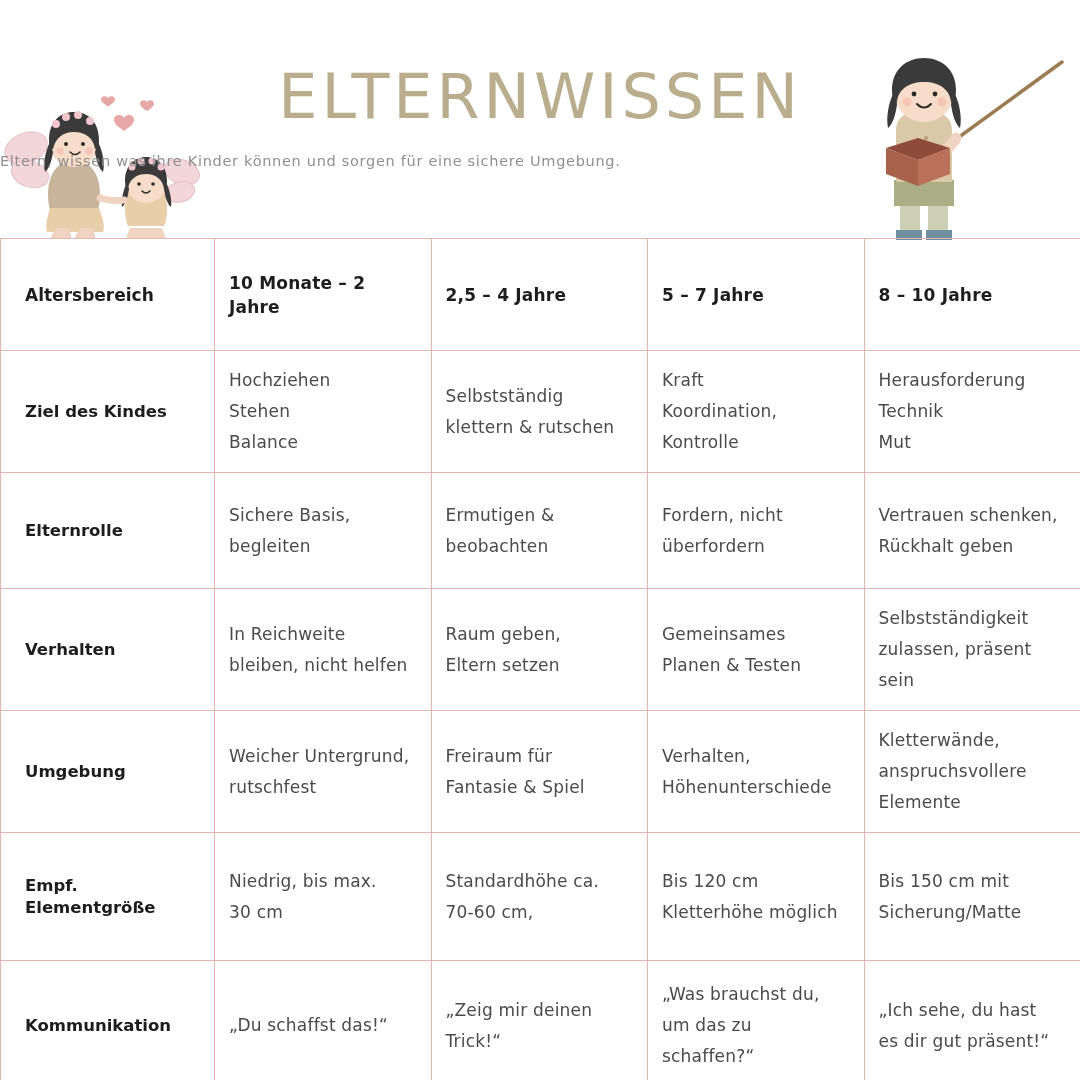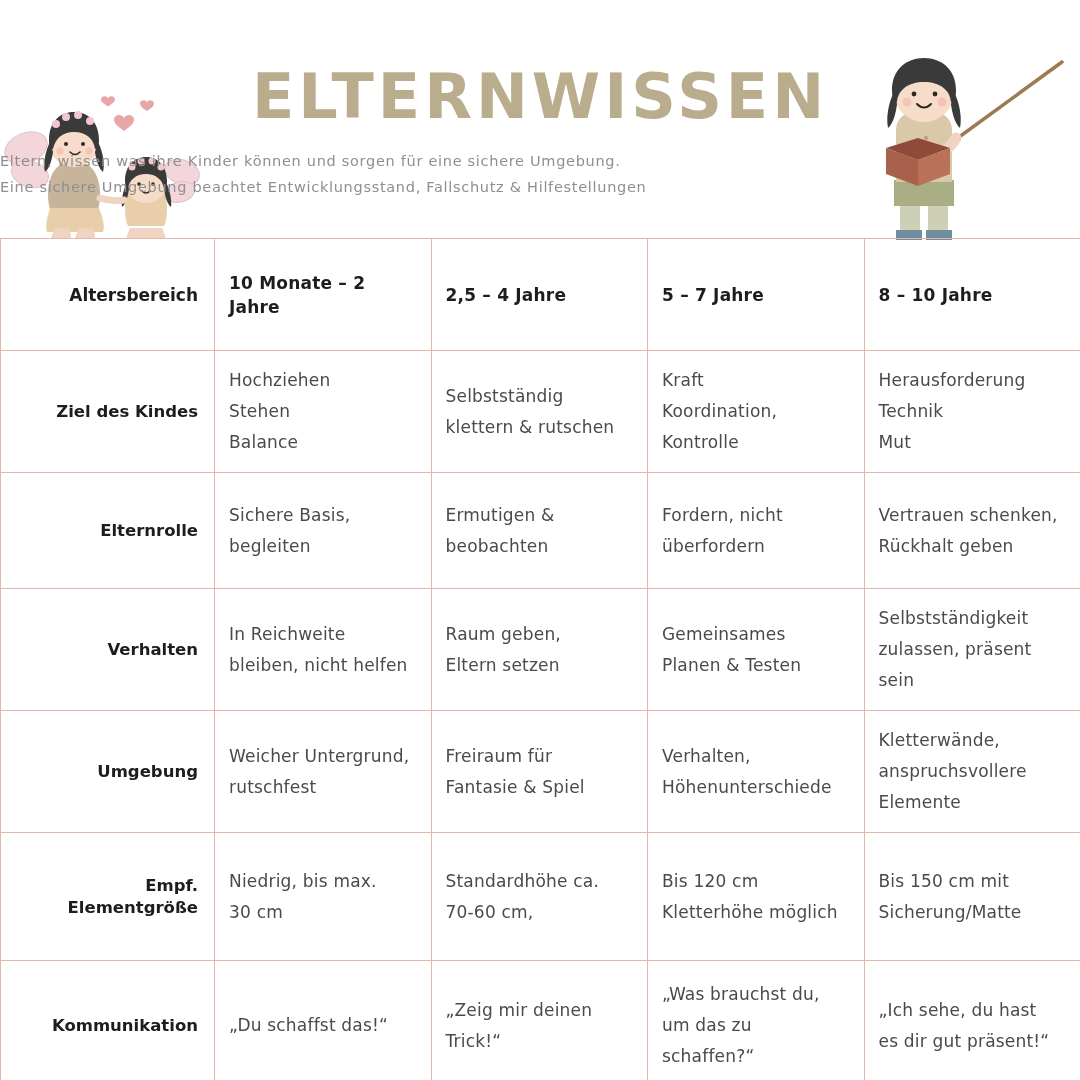--- a/index.html
+++ b/index.html
@@ -22,21 +22,21 @@
     width: 1080px;
     box-sizing: border-box;
   }
   .title {
     position: absolute;
     top: 66px;
     left: 0;
     width: 1080px;
     text-align: center;
     font-family: "DejaVu Sans", sans-serif;
-    font-weight: bold;
+    font-weight: normal;
     font-size: 62px;
     letter-spacing: 4px;
     color: #b9ad8e;
     line-height: 1;
   }
   .subtitle {
     position: absolute;
     top: 148px;
     left: 0;
     width: 1080px;
@@ -71,21 +71,20 @@
     padding: 14px 16px 14px 14px;
     box-sizing: border-box;
   }
   table.matrix td.rowhead {
     width: 214px;
     font-weight: bold;
     font-size: 16.5px;
     color: #1d1d1d;
     line-height: 22px;
     padding-left: 24px;
-    text-align: right;
   }
   table.matrix td.cell {
     width: 216.5px;
     font-size: 17px;
     color: #4a4a4a;
     line-height: 31px;
     letter-spacing: 0.2px;
   }
   table.matrix tr.headrow td {
     font-weight: bold;
@@ -216,21 +215,20 @@
       <path d="M69 52q7 7 14 0" stroke="#2b2b2b" stroke-width="2" fill="none" stroke-linecap="round"></path>
       <circle cx="59" cy="50" r="4.5" fill="#f3b9ae" opacity="0.7"></circle>
       <circle cx="94" cy="50" r="4.5" fill="#f3b9ae" opacity="0.7"></circle>
     </svg>
   </div>
 
   <div class="title">ELTERNWISSEN</div>
 
   <div class="subtitle">
     <div>Eltern, wissen was ihre Kinder können und sorgen für eine sichere Umgebung.</div>
-    <div>Eine sichere Umgebung beachtet Entwicklungsstand, Fallschutz &amp; Hilfestellungen</div>
   </div>
 </div>
 
 <div class="table-wrap">
   <table class="matrix">
     <tbody>
       <tr class="headrow">
         <td class="rowhead">Altersbereich</td>
         <td class="cell">10 Monate – 2 Jahre</td>
         <td class="cell">2,5 – 4 Jahre</td>

